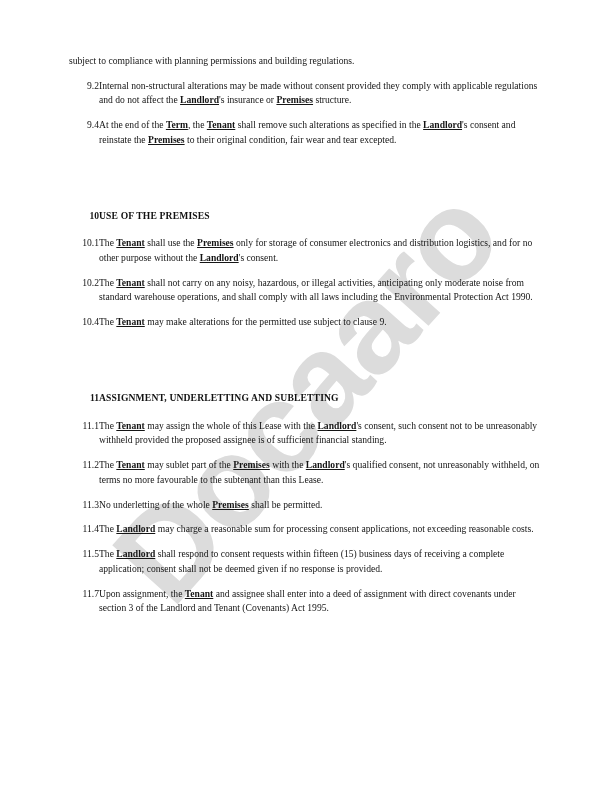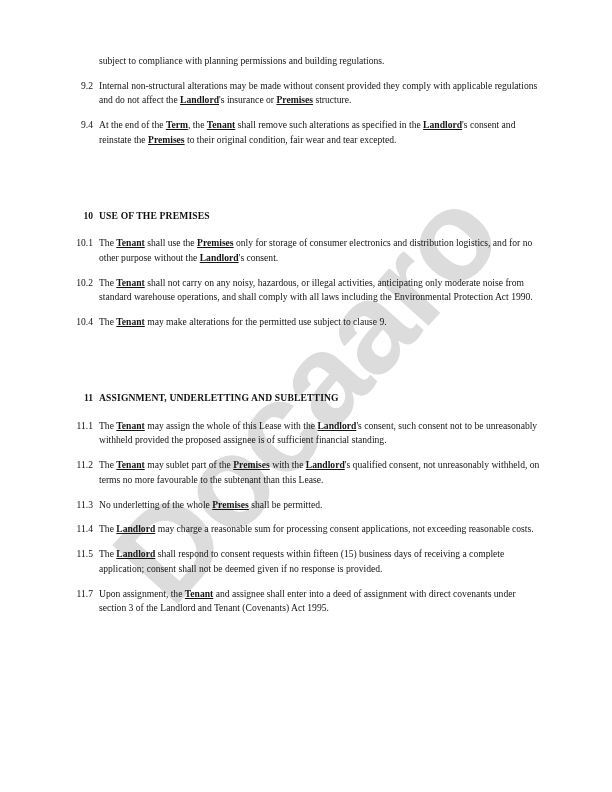--- a/index.html
+++ b/index.html
@@ -48,35 +48,33 @@
   }
   .clause {
     display: flex;
     align-items: flex-start;
     margin-bottom: 10.5px;
   }
   .clause-num {
     width: 30px;
     min-width: 30px;
     text-align: right;
-    padding-right: 6px;
     box-sizing: border-box;
     font-size: 9.6px;
     line-height: 14.4px;
     color: #151515;
   }
   .clause-body {
     flex: 1;
     font-size: 9.6px;
     line-height: 14.4px;
     color: #151515;
     text-align: left;
   }
   .cont-para {
-    margin-left: 30px;
     font-size: 9.6px;
     line-height: 14.4px;
     color: #151515;
     margin-bottom: 10.5px;
   }
   .heading {
     display: flex;
     align-items: flex-end;
     margin-top: 26px;
     margin-bottom: 13px;

